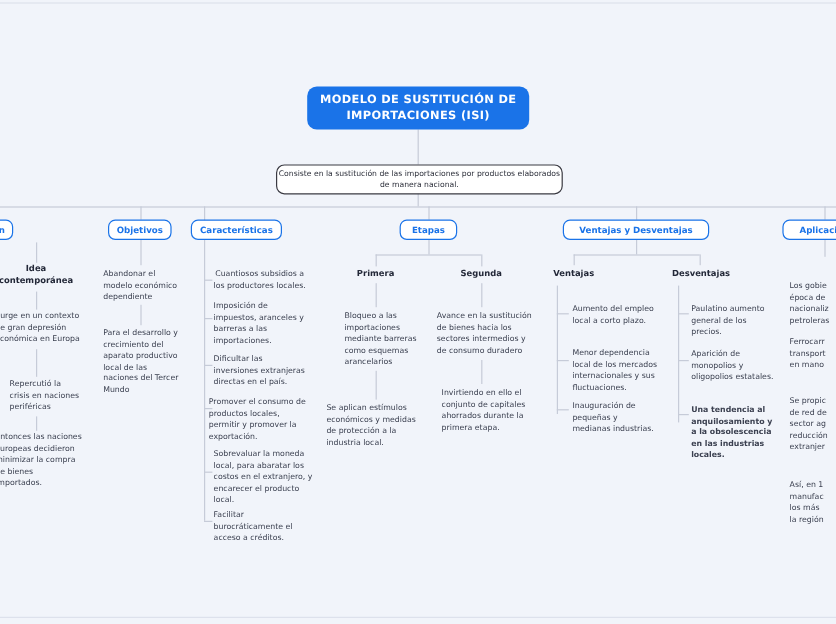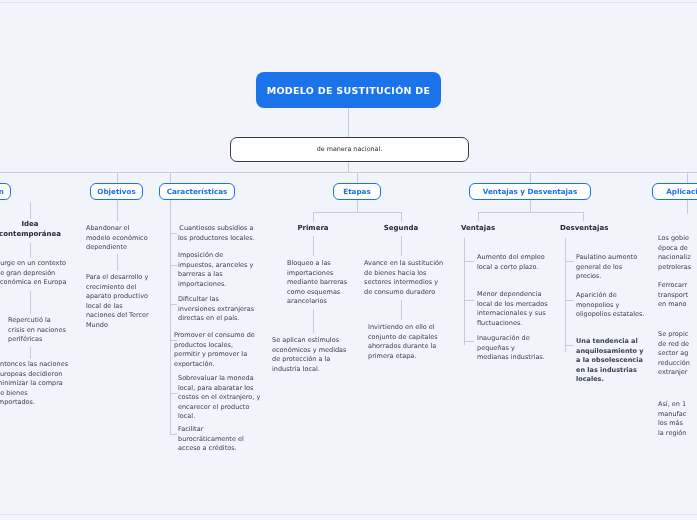--- a/index.html
+++ b/index.html
@@ -42,23 +42,25 @@
 </head>
 <body>
 
 <div id="canvas">
 
   <div class="bound" style="left:0;top:2px;width:697px;height:1px;"></div>
   <div class="bound" style="left:0;top:514px;width:697px;height:1px;"></div>
 
   <div class="title-box">
     <div>MODELO DE SUSTITUCIÓN DE</div>
+    <div>IMPORTACIONES (ISI)</div>
   </div>
 
   <div class="desc-box">
+    <div>Consiste en la sustitución de las importaciones por productos elaborados</div>
     <div>de manera nacional.</div>
   </div>
 
   <div id="branches">
       <div class="edge" style="left: 348px; top: 108px; width: 1px; height: 29px;"></div>
       <div class="edge" style="left: 348px; top: 160px; width: 1px; height: 12px;"></div>
       <div class="edge" style="left: 0px; top: 172px; width: 697px; height: 1px;"></div>
       <div class="edge" style="left: 30px; top: 202px; width: 1px; height: 17px;"></div>
       <div class="edge" style="left: 30px; top: 243px; width: 1px; height: 15px;"></div>
       <div class="edge" style="left: 30px; top: 291px; width: 1px; height: 23px;"></div>

